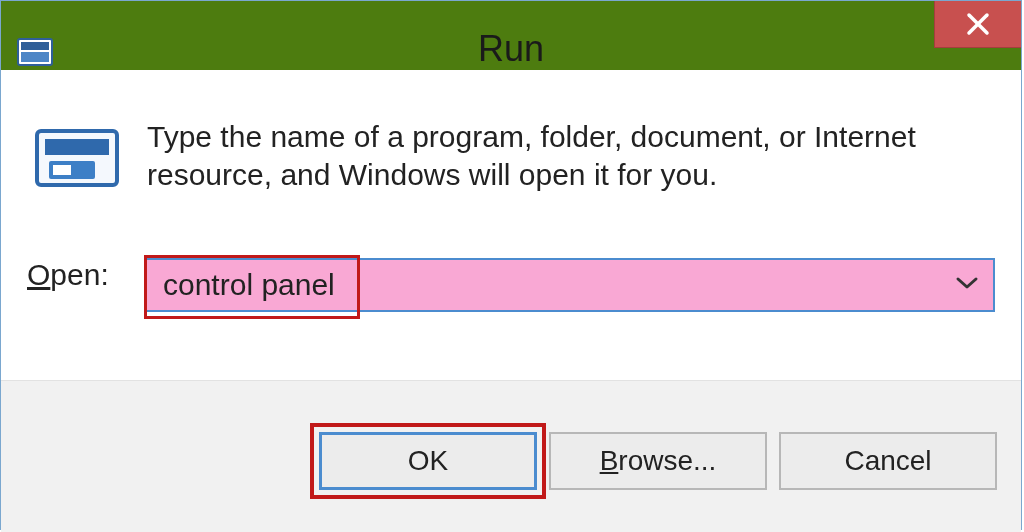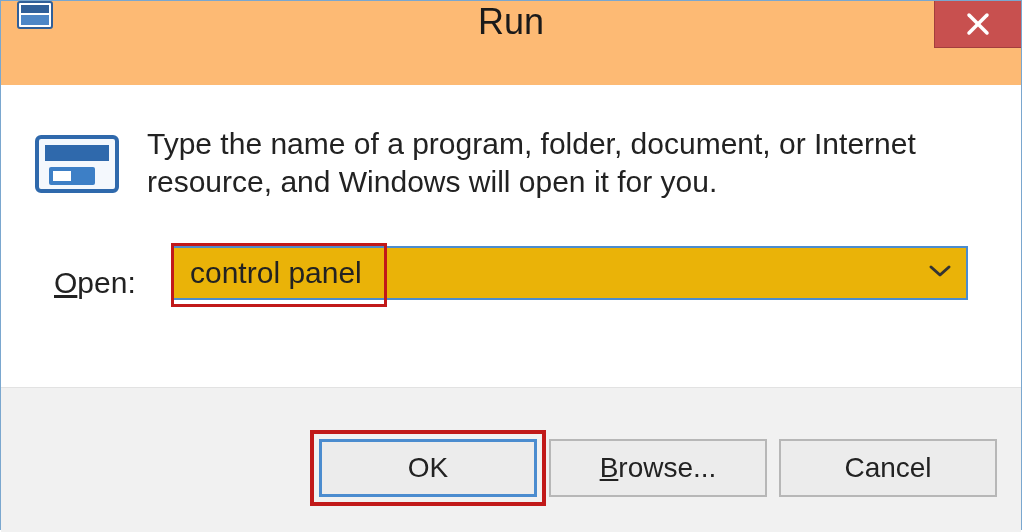--- a/index.html
+++ b/index.html
@@ -16,24 +16,24 @@
     width: 1022px;
     height: 530px;
     border: 1px solid #7aa7cf;
     box-sizing: border-box;
     background: #ffffff;
   }
 
   
   .titlebar {
     position: relative;
-    height: 84px;
-    background: #fdba74; 
-    display: flex;
-    align-items: flex-start;
+    height: 69px;
+    background: #4d7c0f; 
+    display: flex;
+    align-items: flex-end;
   }
   .titlebar .app-icon {
     margin-left: 16px;
   }
   .titlebar .title {
     position: absolute;
     left: 50%;
     transform: translateX(-50%);
     font-size: 36px;
     color: #1a1a1a;
@@ -56,57 +56,58 @@
 
   
   .client {
     position: relative;
     background: #ffffff;
     height: 302px;   
     box-sizing: border-box;
   }
   .desc-row {
     display: flex;
-    align-items: center;
+    align-items: flex-end;
     padding: 40px 34px 0 34px;
+    margin-top: 8px;
   }
   .run-big-icon {
     flex: 0 0 auto;
     margin-right: 28px;
     margin-top: 6px;
   }
   .desc-text {
     font-size: 30px;
     line-height: 1.28;
     color: #222;
   }
 
   
   .open-row {
     display: flex;
-    align-items: flex-end;
-    padding: 0 53px;
-    margin-top: 44px;
+    align-items: flex-start;
+    padding: 0 26px;
+    margin-top: 63px;
   }
   .open-label {
     font-size: 30px;
     color: #222;
     width: 118px;
   }
   .open-label .ul { text-decoration: underline; }
 
   .combo-wrap {
     position: relative;
     flex: 1;
   }
   .combo {
     position: relative;
     height: 54px;
     border: 2px solid #4b8ccf;
-    background: #eab308;
+    background: #f9a8d4;
     display: flex;
     align-items: center;
     padding: 0 50px 0 14px;
     box-sizing: border-box;
   }
   .combo input {
     border: none;
     outline: none;
     font-size: 30px;
     font-family: inherit;

